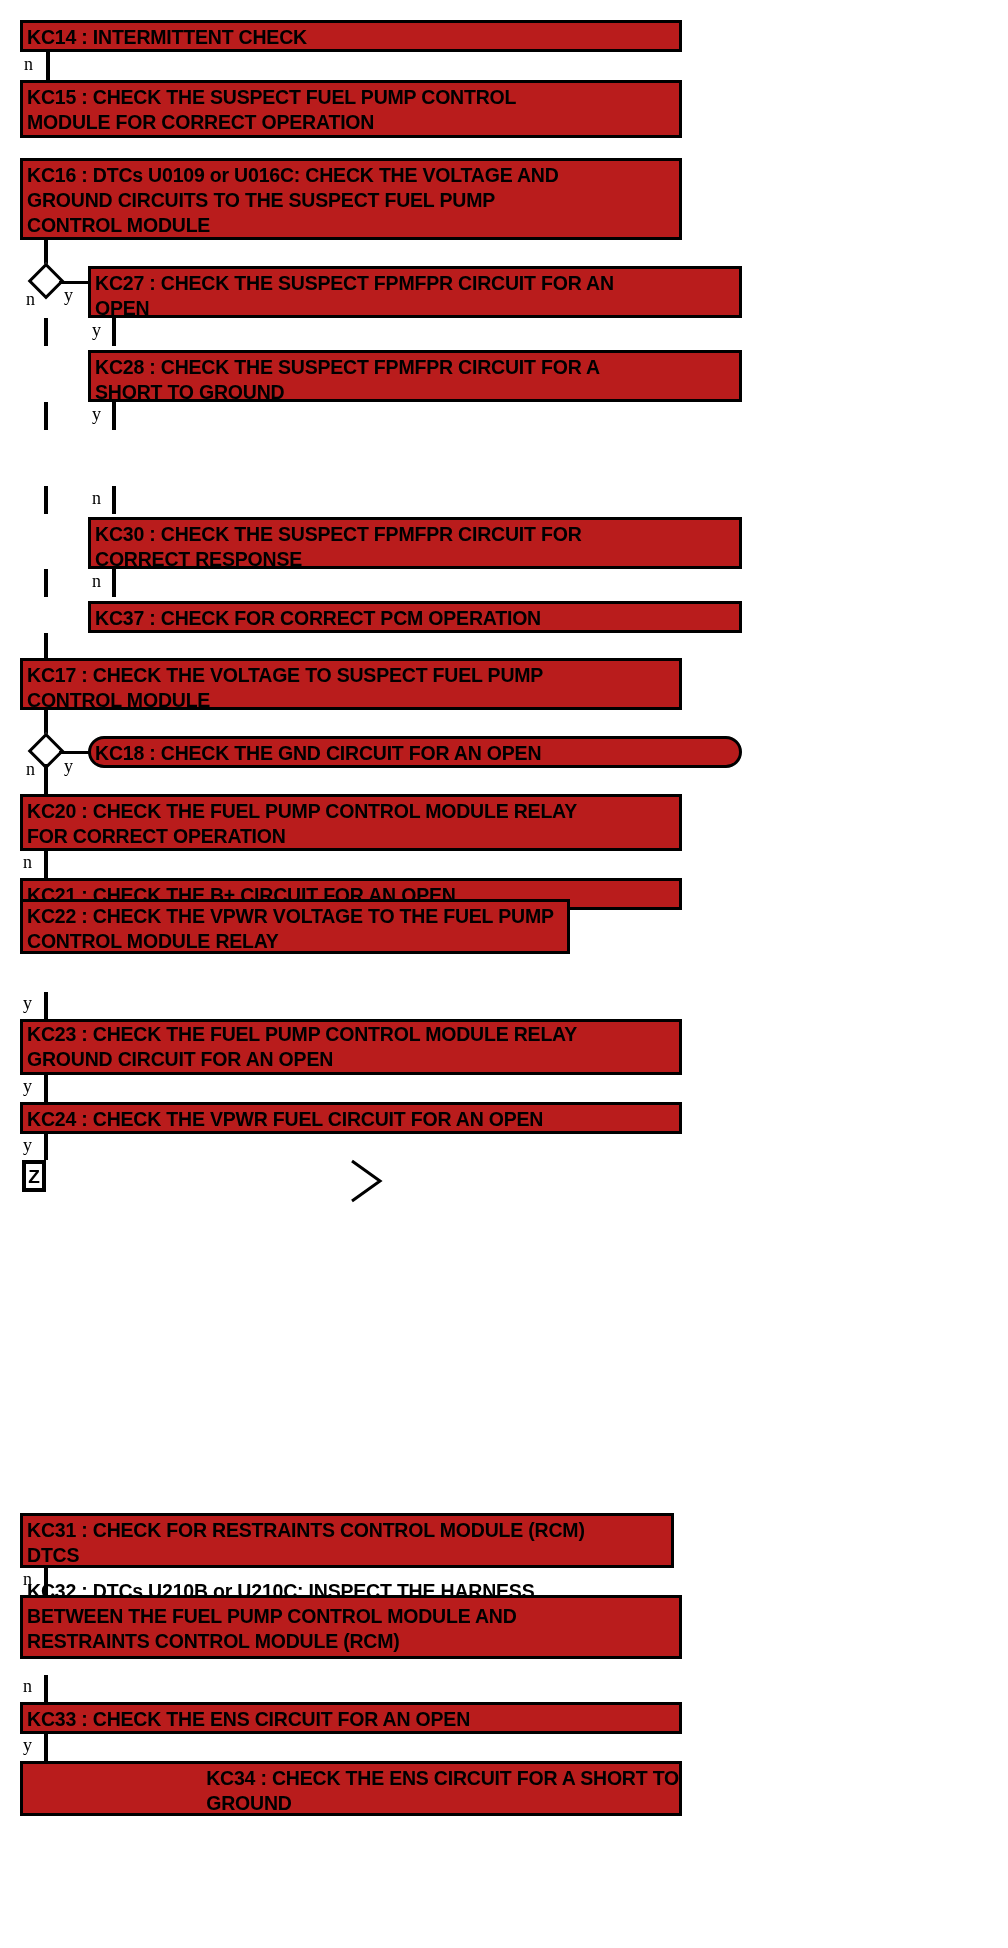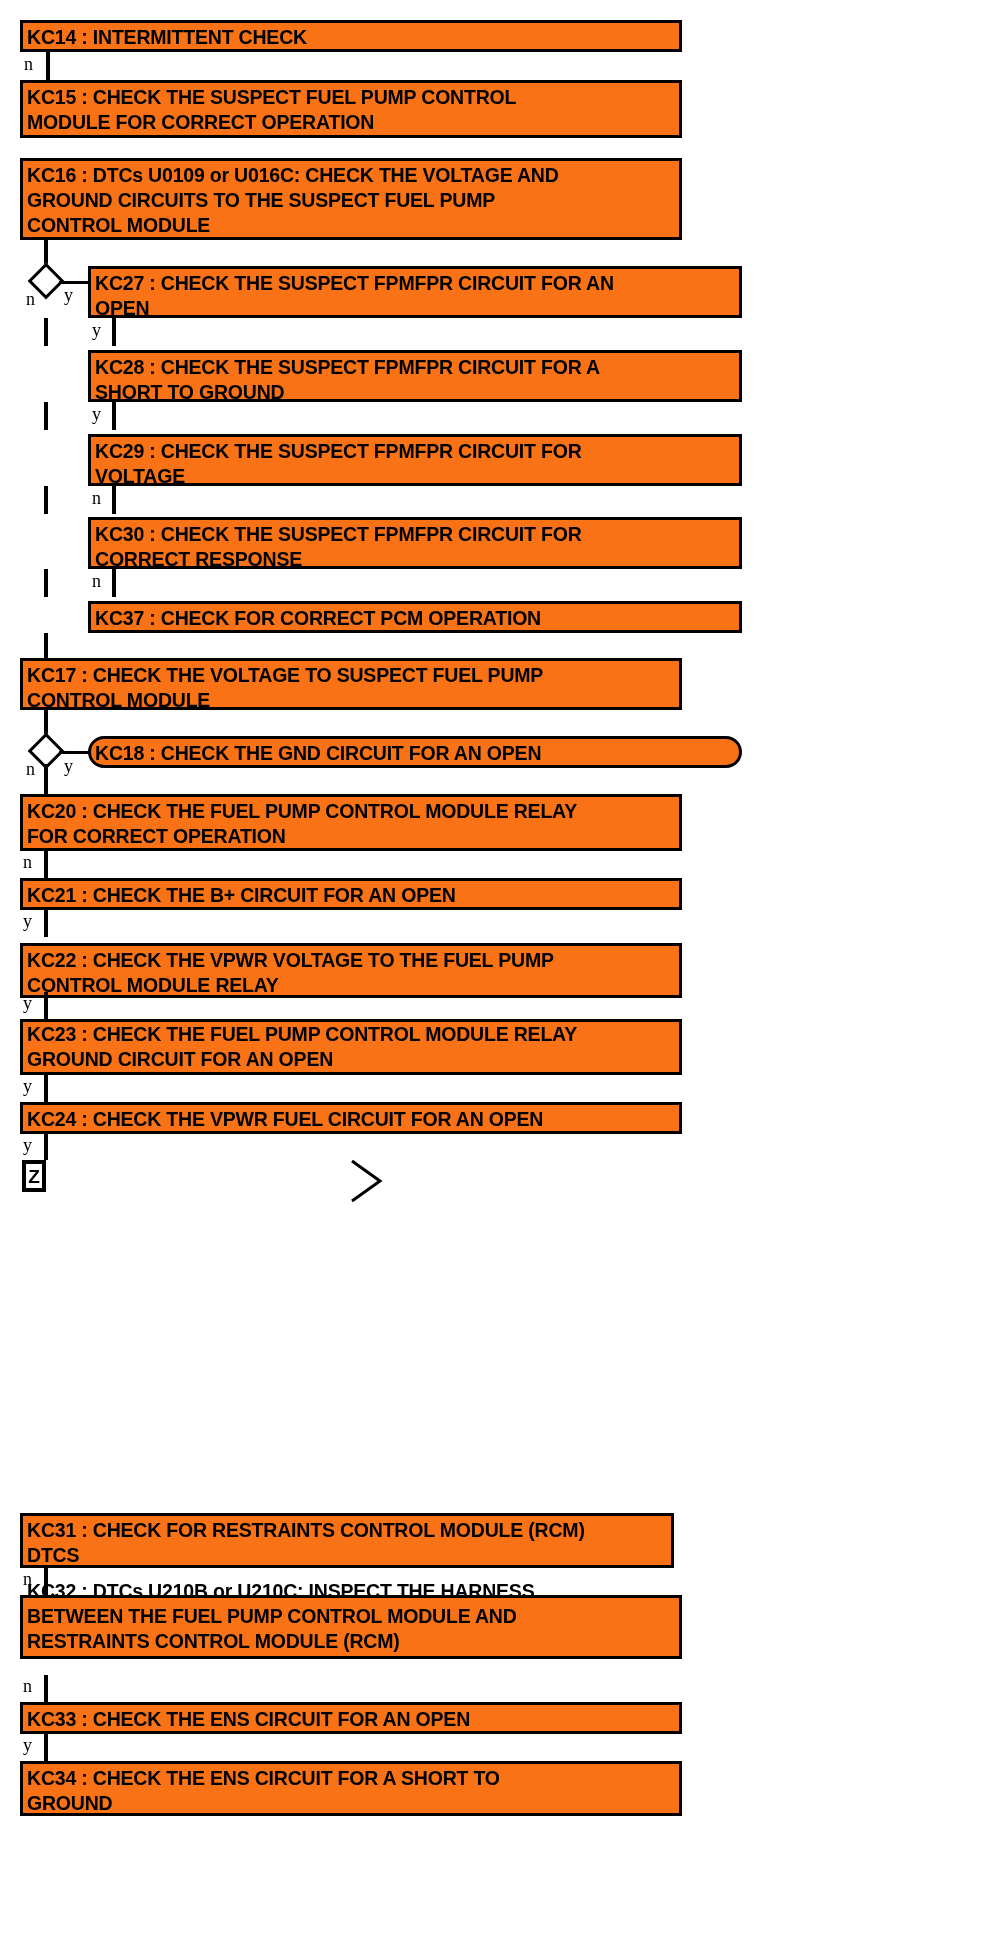--- a/index.html
+++ b/index.html
@@ -6,21 +6,21 @@
   body{
     font-family:"Liberation Sans",sans-serif;
     width:1008px;height:1948px;position:relative;overflow:hidden;
   }
   #canvas{position:absolute;left:0;top:0;width:1008px;height:1948px;}
 
   
   .box{
     position:absolute;
     border:3px solid #000;
-    background:#f97316;
+    background:#b91c1c;
     box-sizing:border-box;
     display:flex;
     align-items:flex-start;
     padding:2px 0 2px 4px;
   }
   .box .txt{
     font-size:19.5px;
     font-weight:bold;
     line-height:25px;
     letter-spacing:-0.2px;
@@ -108,24 +108,20 @@
 
   <div class="box" style="left:88px;top:350px;width:654px;height:52px;">
     <span class="txt">KC28 : CHECK THE SUSPECT FPMFPR CIRCUIT FOR A
 SHORT TO GROUND</span>
   </div>
 
   <div class="vline" style="left:112px;top:402px;height:28px;"></div>
   <div class="blabel" style="left:92px;top:405px;">y</div>
   <div class="vline" style="left:44px;top:402px;height:28px;"></div>
 
-  <div class="box" style="left:88px;top:434px;width:654px;height:52px;">
-    <span class="txt">KC29 : CHECK THE SUSPECT FPMFPR CIRCUIT FOR
-VOLTAGE</span>
-  </div>
 
   <div class="vline" style="left:112px;top:486px;height:28px;"></div>
   <div class="blabel" style="left:92px;top:489px;">n</div>
   <div class="vline" style="left:44px;top:486px;height:28px;"></div>
 
   <div class="box" style="left:88px;top:517px;width:654px;height:52px;">
     <span class="txt">KC30 : CHECK THE SUSPECT FPMFPR CIRCUIT FOR
 CORRECT RESPONSE</span>
   </div>
 
@@ -165,21 +161,21 @@
   <div class="vline" style="left:44px;top:851px;height:27px;"></div>
   <div class="blabel" style="left:23px;top:853px;">n</div>
 
   <div class="box" style="left:20px;top:878px;width:662px;height:32px;">
     <span class="txt">KC21 : CHECK THE B+ CIRCUIT FOR AN OPEN</span>
   </div>
 
   <div class="vline" style="left:44px;top:910px;height:27px;"></div>
   <div class="blabel" style="left:23px;top:912px;">y</div>
 
-  <div class="box" style="left:20px;top:943px;width:662px;height:55px;">
+  <div class="box" style="left:20px;top:899px;width:550px;height:55px;">
     <span class="txt">KC22 : CHECK THE VPWR VOLTAGE TO THE FUEL PUMP
 CONTROL MODULE RELAY</span>
   </div>
 
   <div class="vline" style="left:44px;top:992px;height:27px;"></div>
   <div class="blabel" style="left:23px;top:994px;">y</div>
 
   <div class="box" style="left:20px;top:1019px;width:662px;height:56px;align-items:center;">
     <span class="txt">KC23 : CHECK THE FUEL PUMP CONTROL MODULE RELAY
 GROUND CIRCUIT FOR AN OPEN</span>
@@ -220,18 +216,18 @@
   <div class="vline" style="left:44px;top:1675px;height:27px;"></div>
   <div class="blabel" style="left:23px;top:1677px;">n</div>
 
   <div class="box" style="left:20px;top:1702px;width:662px;height:32px;">
     <span class="txt">KC33 : CHECK THE ENS CIRCUIT FOR AN OPEN</span>
   </div>
 
   <div class="vline" style="left:44px;top:1734px;height:27px;"></div>
   <div class="blabel" style="left:23px;top:1736px;">y</div>
 
-  <div class="box" style="left:20px;top:1761px;width:662px;height:55px;">
+  <div class="box" style="left:20px;top:1761px;width:662px;height:55px;justify-content:flex-end;">
     <span class="txt">KC34 : CHECK THE ENS CIRCUIT FOR A SHORT TO
 GROUND</span>
   </div>
 
 </div>
 
 </body></html>

